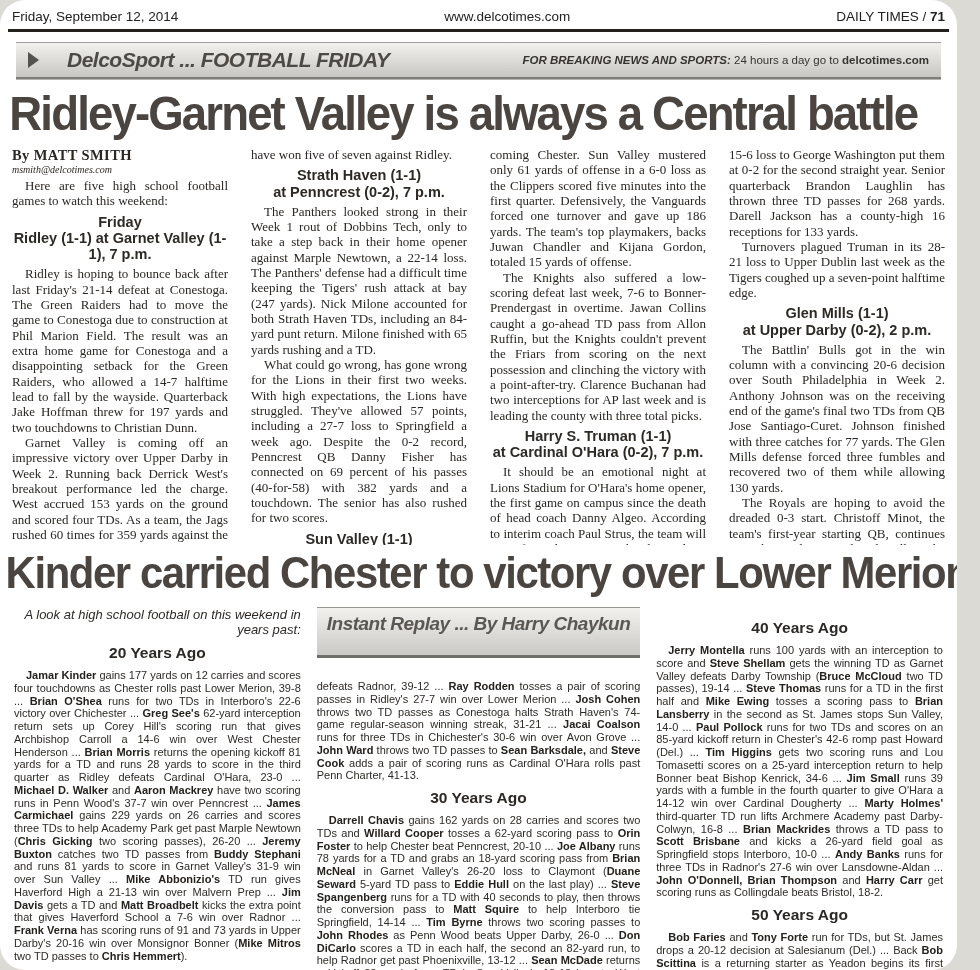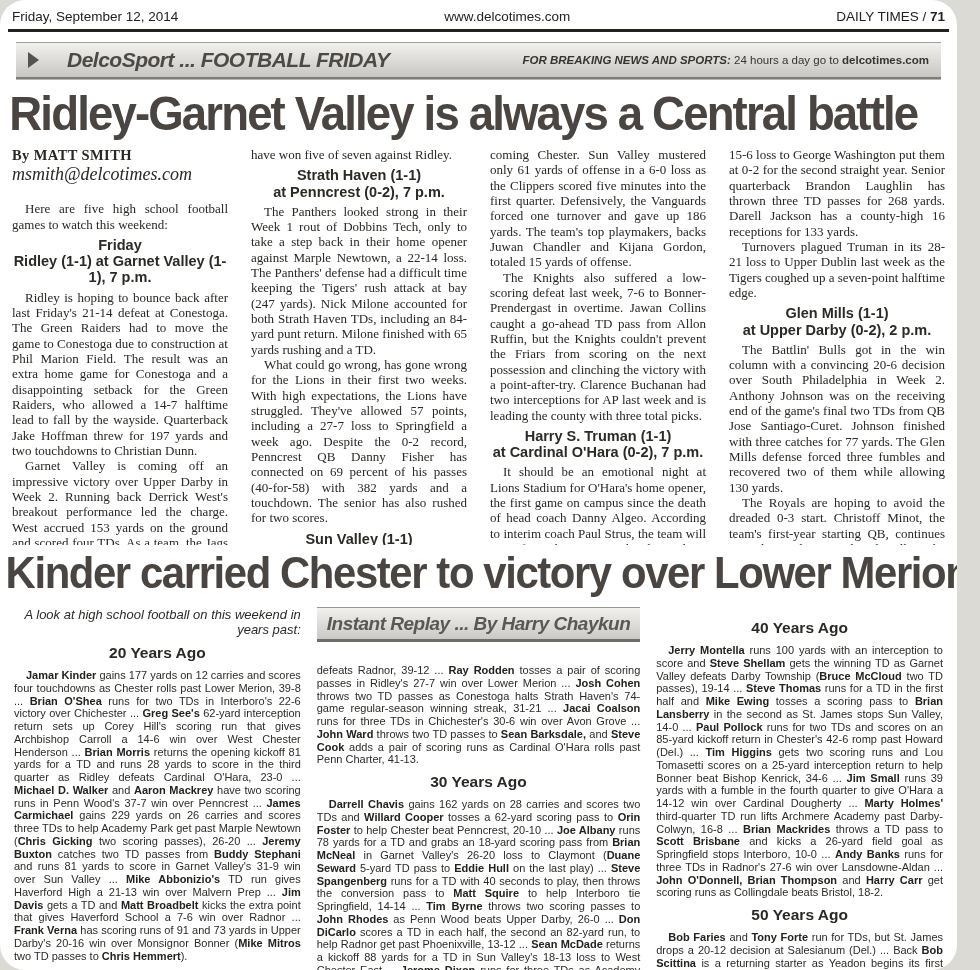--- a/index.html
+++ b/index.html
@@ -26,38 +26,38 @@
   
   .headline1,.headline2{font-family:"Liberation Sans",sans-serif;font-weight:bold;
         color:#4a4541;margin:0;line-height:0.98;letter-spacing:-2px;
         transform:scaleX(0.93);transform-origin:left center;white-space:nowrap;}
   .headline1{font-size:49px;padding:10px 8px 4px 10px;}
   .headline2{font-size:45px;padding:6px 8px 6px 6px;letter-spacing:-1.5px;}
   
   .cols4{display:flex;gap:23px;padding:6px 12px 0 12px;height:398px;overflow:hidden;}
   .col{flex:1;font-size:13px;line-height:1.18;text-align:justify;}
   .byline{font-weight:bold;font-size:14.5px;letter-spacing:0.4px;text-align:left;}
-  .email{font-style:italic;font-size:18px;margin-bottom:16px;text-align:left;}
+  .email{font-style:italic;font-size:10px;margin-bottom:2px;text-align:left;}
   .p{margin:0;text-indent:13px;}
   .p.noind{text-indent:0;}
   .subhead{font-family:"Liberation Sans",sans-serif;font-weight:bold;text-align:center;
            font-size:14.5px;line-height:1.12;margin:5px 0 4px 0;color:#2d2a26;}
   
   .cols3{display:flex;gap:16px;padding:2px 14px 0 14px;height:404px;overflow:hidden;
          font-family:"Liberation Sans",sans-serif;}
   .bcol{flex:1;font-size:11px;line-height:1.16;text-align:justify;color:#2d2a27;}
   .intro{font-style:italic;font-size:13px;text-align:right;margin:4px 0 2px 6px;}
   .years-title{font-weight:bold;font-size:15.5px;text-align:center;margin:7px 0 7px 0;
                color:#2b2825;}
   .years-title.first{margin-top:16px;}
   .bp{margin:0;text-indent:12px;}
   .bp.noind{text-indent:0;margin-top:22px;}
   .bp b{font-weight:bold;color:#24211e;}
   .replay-banner{background:linear-gradient(#f2f1ee,#cac9c5);border-top:1px solid #979691;
-        border-bottom:3px solid #6f6e6a;padding:5px 10px 4px 10px;font-weight:bold;
+        border-bottom:3px solid #6f6e6a;padding:5px 10px 20px 10px;font-weight:bold;
         font-style:italic;font-size:19px;color:#5b5753;margin:4px 0 9px 0;text-align:left;
         white-space:nowrap;letter-spacing:-0.5px;}
 </style>
 </head>
 <body>
 
 <div class="page">
 
   <div class="masthead">
     <span>Friday, September 12, 2014</span>

